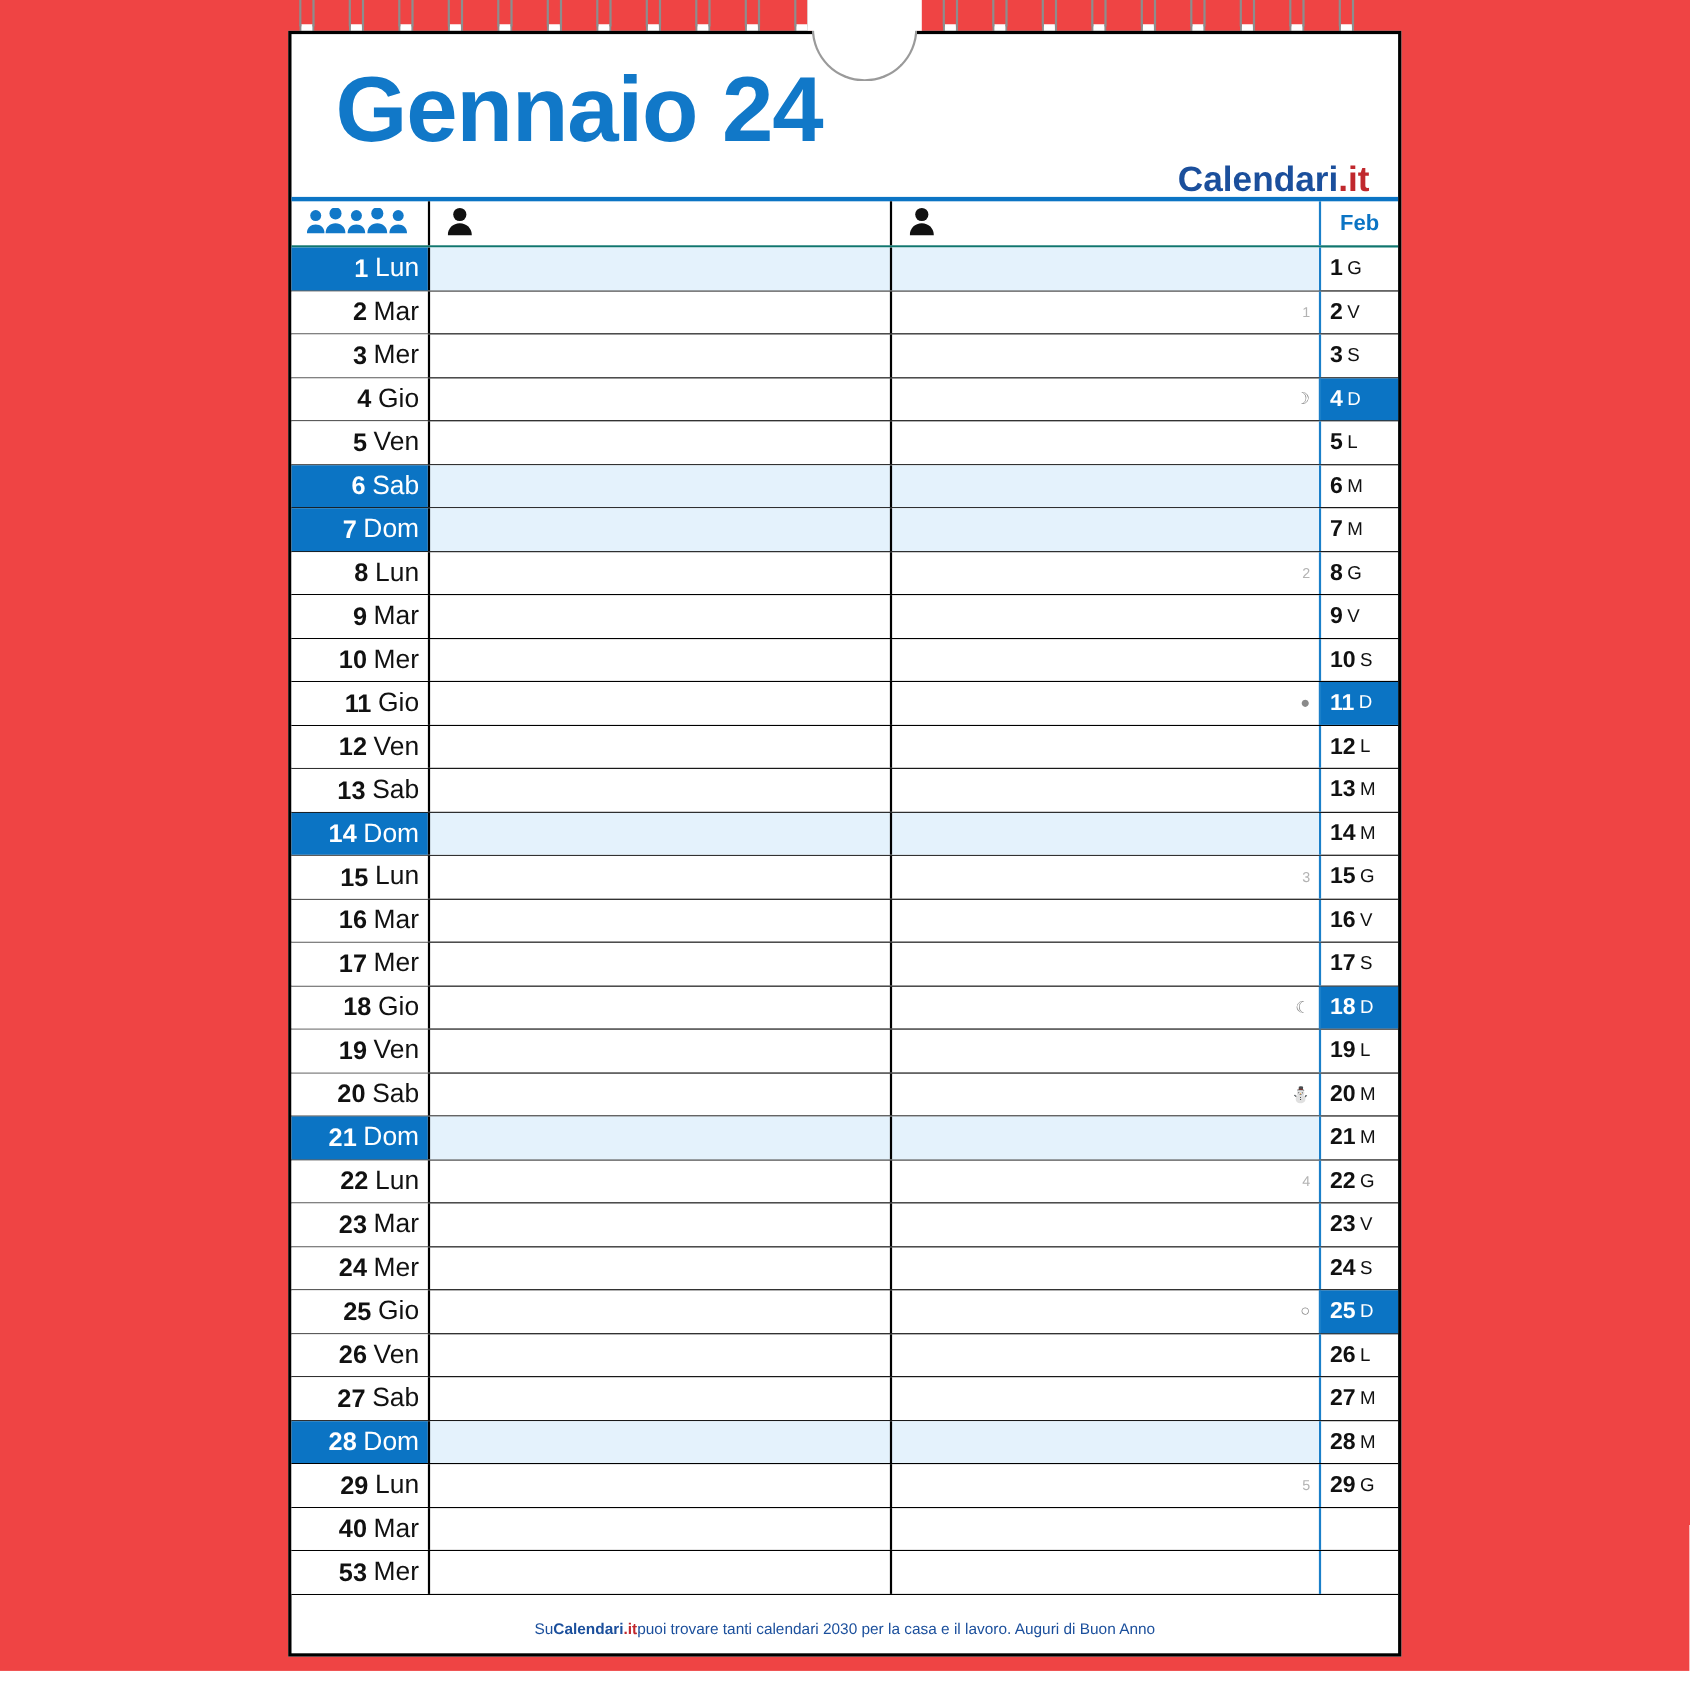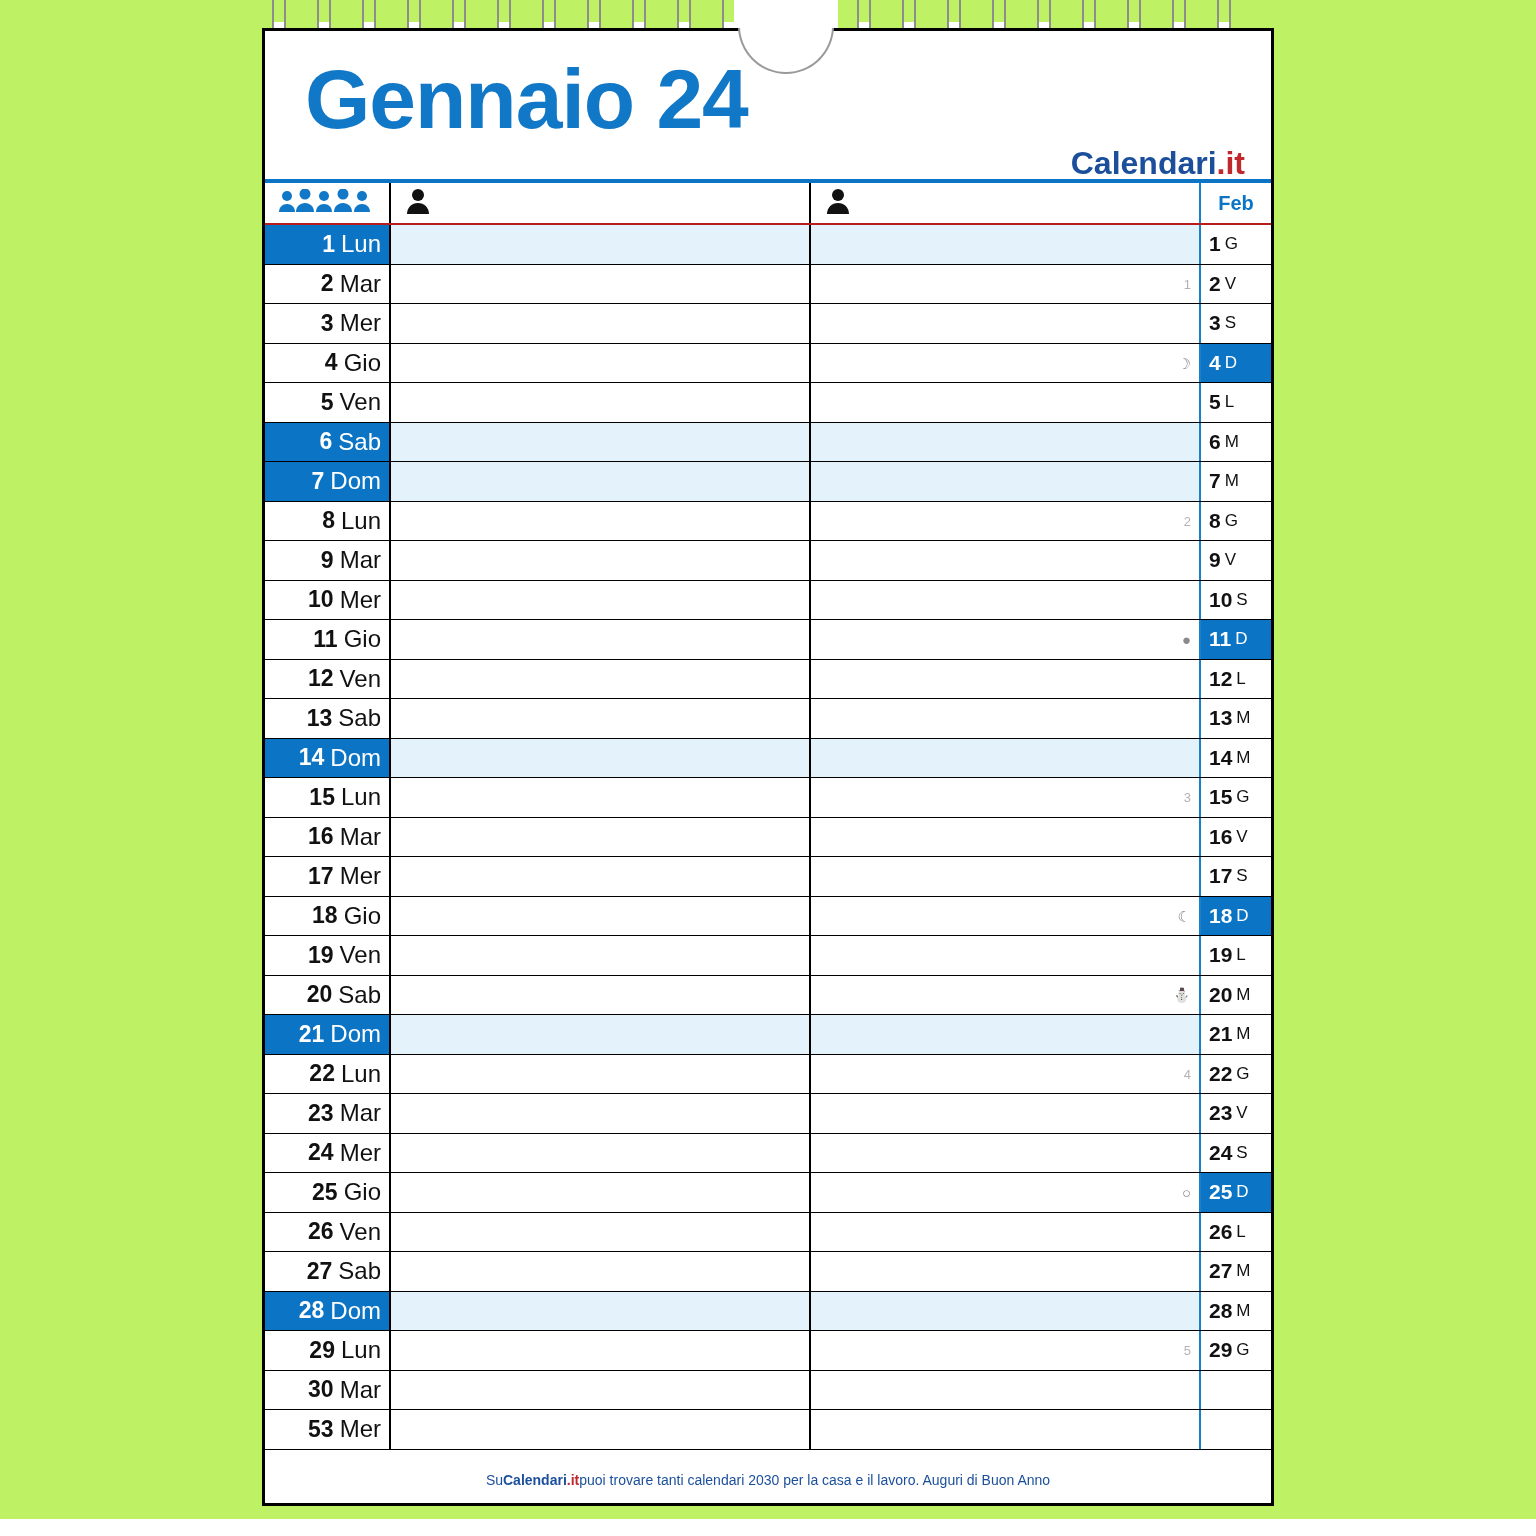--- a/index.html
+++ b/index.html
@@ -5,21 +5,21 @@
   * { box-sizing: border-box; }
   html, body {
     margin: 0; padding: 0;
     width: 1536px; height: 1536px;
     background: #ffffff;
     font-family: "Liberation Sans", sans-serif;
   }
   #page {
     position: relative;
     width: 1536px; height: 1519px;
-    background: #bef264;
+    background: #ef4444;
     overflow: hidden;
   }
 
   
   .spiral {
     position: absolute;
     left: 262px; top: 0px;
     width: 1012px; height: 78px;
   }
   .ring {
@@ -91,21 +91,21 @@
     font-weight: bold;
     color: #1b4f9c;
     white-space: nowrap;
   }
   .brand .tld { color: #c0282d; }
 
   
   .iconrow {
     display: flex;
     height: 42px;
-    border-bottom: 2px solid #b91c1c;
+    border-bottom: 2px solid #0f766e;
   }
   .col-day    { width: 124px; flex: none; }
   .col-a      { width: 420px; flex: none; }
   .col-b      { flex: 1 1 auto; }
   .col-next   { width: 72px;  flex: none; }
 
   .iconrow > div {
     position: relative;
     display: flex;
     align-items: center;
@@ -651,21 +651,21 @@
           <div class="cell-b">
             <span class="wk">5</span>
           </div>
           <div class="cell-next">
             <span class="nnum">29</span>
             <span class="nlet">G</span>
           </div>
         </div>
         <div class="row">
           <div class="cell-day">
-            <span class="dnum">30</span>
+            <span class="dnum">40</span>
             <span class="dname">Mar</span>
           </div>
           <div class="cell-a"></div>
           <div class="cell-b"></div>
           <div class="cell-next empty"></div>
         </div>
         <div class="row">
           <div class="cell-day">
             <span class="dnum">53</span>
             <span class="dname">Mer</span>

